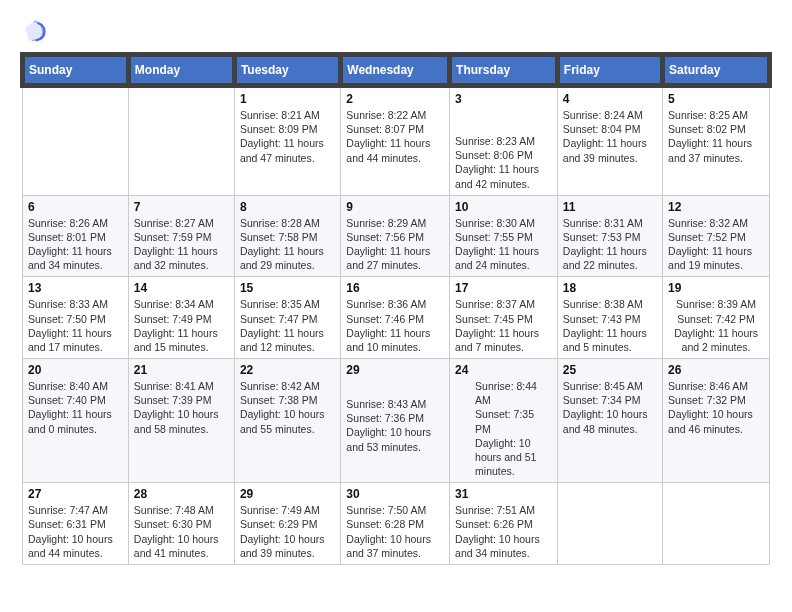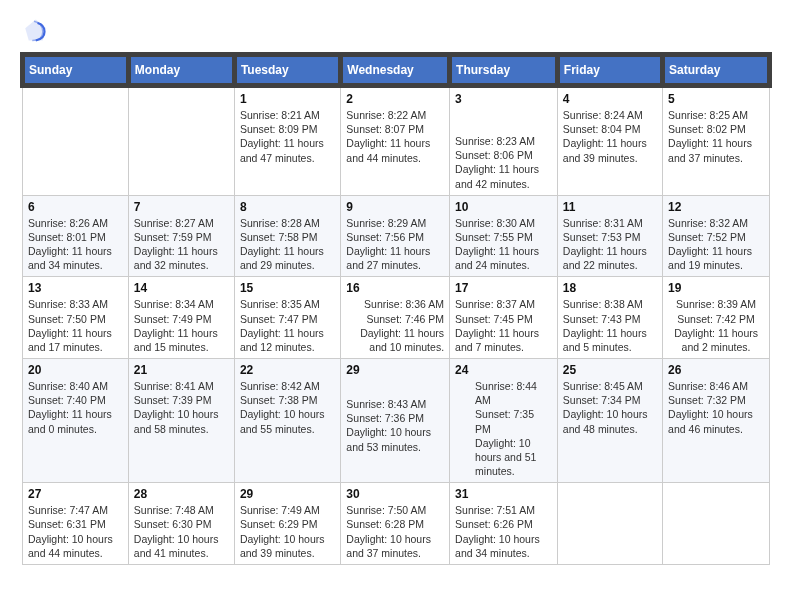--- a/index.html
+++ b/index.html
@@ -215,21 +215,21 @@
 Daylight: 11 hours and 15 minutes.</div>
         </td>
         <td>
           <div class="day-number">15</div>
           <div class="day-info" style="white-space: pre-line;">Sunrise: 8:35 AM
 Sunset: 7:47 PM
 Daylight: 11 hours and 12 minutes.</div>
         </td>
         <td>
           <div class="day-number">16</div>
-          <div class="day-info" style="white-space: pre-line; text-align: right;">Sunrise: 8:36 AM
+          <div class="day-info" style="white-space: pre-line;">Sunrise: 8:36 AM
 Sunset: 7:46 PM
 Daylight: 11 hours and 10 minutes.</div>
         </td>
         <td>
           <div class="day-number">17</div>
           <div class="day-info" style="white-space: pre-line;">Sunrise: 8:37 AM
 Sunset: 7:45 PM
 Daylight: 11 hours and 7 minutes.</div>
         </td>
         <td>

